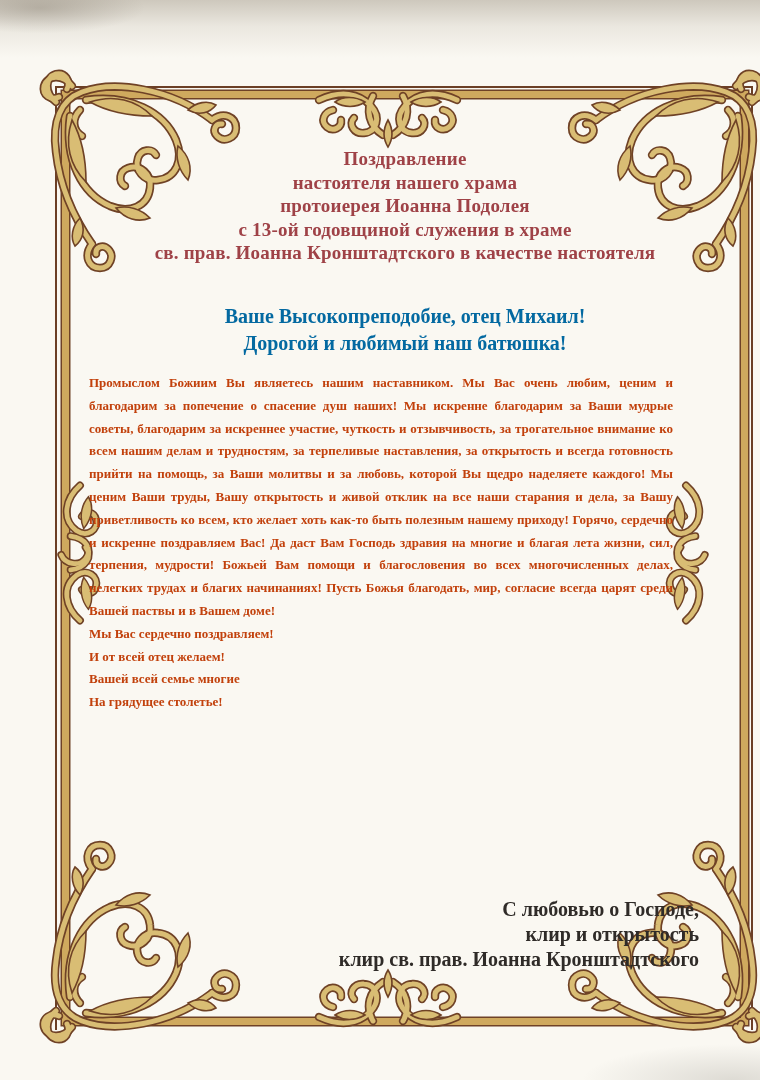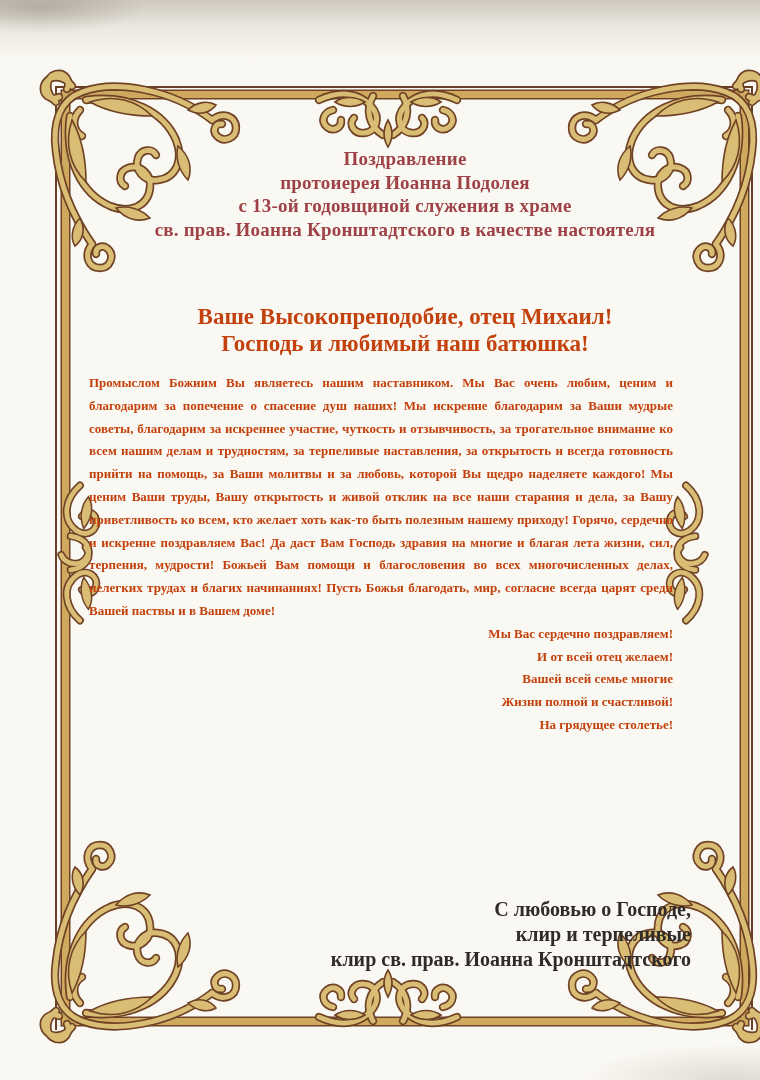--- a/index.html
+++ b/index.html
@@ -37,30 +37,30 @@
   .leaf   { fill:#d9bd74; stroke:#6f4226; stroke-width:1.6; }
 
   
   .title {
     position:absolute; top:147px; left:60px; right:44px; text-align:center;
     color:#9f4247; font-weight:bold; font-size:19px; line-height:23.5px;
     letter-spacing:0.2px;
   }
   .salutation {
     position:absolute; top:303px; left:60px; right:44px; text-align:center;
-    color:#c2410c; font-weight:bold; font-size:23px; line-height:27px;
+    color:#0369a1; font-weight:bold; font-size:20px; line-height:27px;
   }
   .flow {
     position:absolute; top:372px; left:89px; width:584px;
     color:#c2410c; font-weight:bold; font-size:13px; line-height:22.8px;
   }
   .flow .par   { text-align:justify; margin:0; }
-  .flow .verse { text-align:right; }
+  .flow .verse { text-align:left; }
   .signature {
-    position:absolute; top:897px; right:103px; left:120px; text-align:right;
+    position:absolute; top:897px; right:95px; left:120px; text-align:right;
     color:#2f2b28; font-weight:bold; font-size:20px; line-height:25px;
   }
 
   
   .scan-top {
     position:absolute; left:0; top:0; right:0; height:58px; pointer-events:none;
     background:linear-gradient(180deg, rgba(152,142,124,0.45) 0%, rgba(152,142,124,0.16) 45%, rgba(152,142,124,0) 100%);
   }
   .scan-top::after {
     content:""; position:absolute; left:0; top:0; width:220px; height:46px;
@@ -164,43 +164,43 @@
 
   <svg class="orn orn-ct" viewBox="0 0 150 70">
       <use href="#crest-art"></use>
     </svg>
   <svg class="orn orn-cb" viewBox="0 0 150 70">
       <use href="#crest-art"></use>
     </svg>
 
   <div class="title">
     <div>Поздравление</div>
+    <div>настоятеля нашего храма</div>
     <div>протоиерея Иоанна Подолея</div>
     <div>с 13-ой годовщиной служения в храме</div>
     <div>св. прав. Иоанна Кронштадтского в качестве настоятеля</div>
   </div>
 
   <div class="salutation">
     <div>Ваше Высокопреподобие, отец Михаил!</div>
-    <div>Господь и любимый наш батюшка!</div>
+    <div>Дорогой и любимый наш батюшка!</div>
   </div>
 
   <div class="flow">
     <p class="par">Промыслом Божиим Вы являетесь нашим наставником. Мы Вас очень любим, ценим и благодарим за попечение о спасение душ наших! Мы искренне благодарим за Ваши мудрые советы, благодарим за искреннее участие, чуткость и отзывчивость, за трогательное внимание ко всем нашим делам и трудностям, за терпеливые наставления, за открытость и всегда готовность прийти на помощь, за Ваши молитвы и за любовь, которой Вы щедро наделяете каждого! Мы ценим Ваши труды, Вашу открытость и живой отклик на все наши старания и дела, за Вашу приветливость ко всем, кто желает хоть как-то быть полезным нашему приходу! Горячо, сердечно и искренне поздравляем Вас! Да даст Вам Господь здравия на многие и благая лета жизни, сил, терпения, мудрости! Божьей Вам помощи и благословения во всех многочисленных делах, нелегких трудах и благих начинаниях! Пусть Божья благодать, мир, согласие всегда царят среди Вашей паствы и в Вашем доме!</p>
     <div class="verse">
       <div>Мы Вас сердечно поздравляем!</div>
       <div>И от всей отец желаем!</div>
       <div>Вашей всей семье многие</div>
-      <div>Жизни полной и счастливой!</div>
       <div>На грядущее столетье!</div>
     </div>
   </div>
 
   <div class="signature">
     <div>С любовью о Господе,</div>
-    <div>клир и терпеливые</div>
+    <div>клир и открытость</div>
     <div>клир св. прав. Иоанна Кронштадтского</div>
   </div>
 
   <div class="scan-top"></div>
   <div class="scan-br"></div>
 
 </div>
 
 </body></html>

